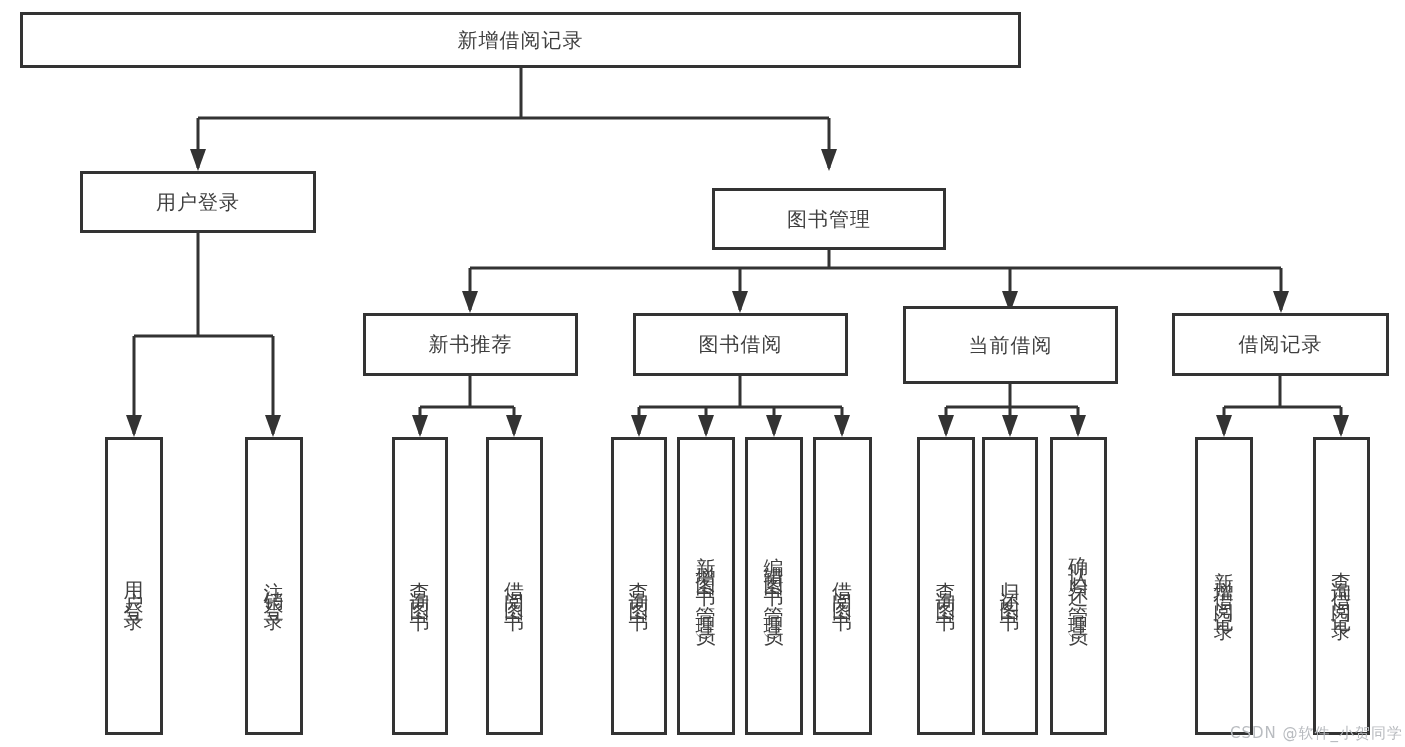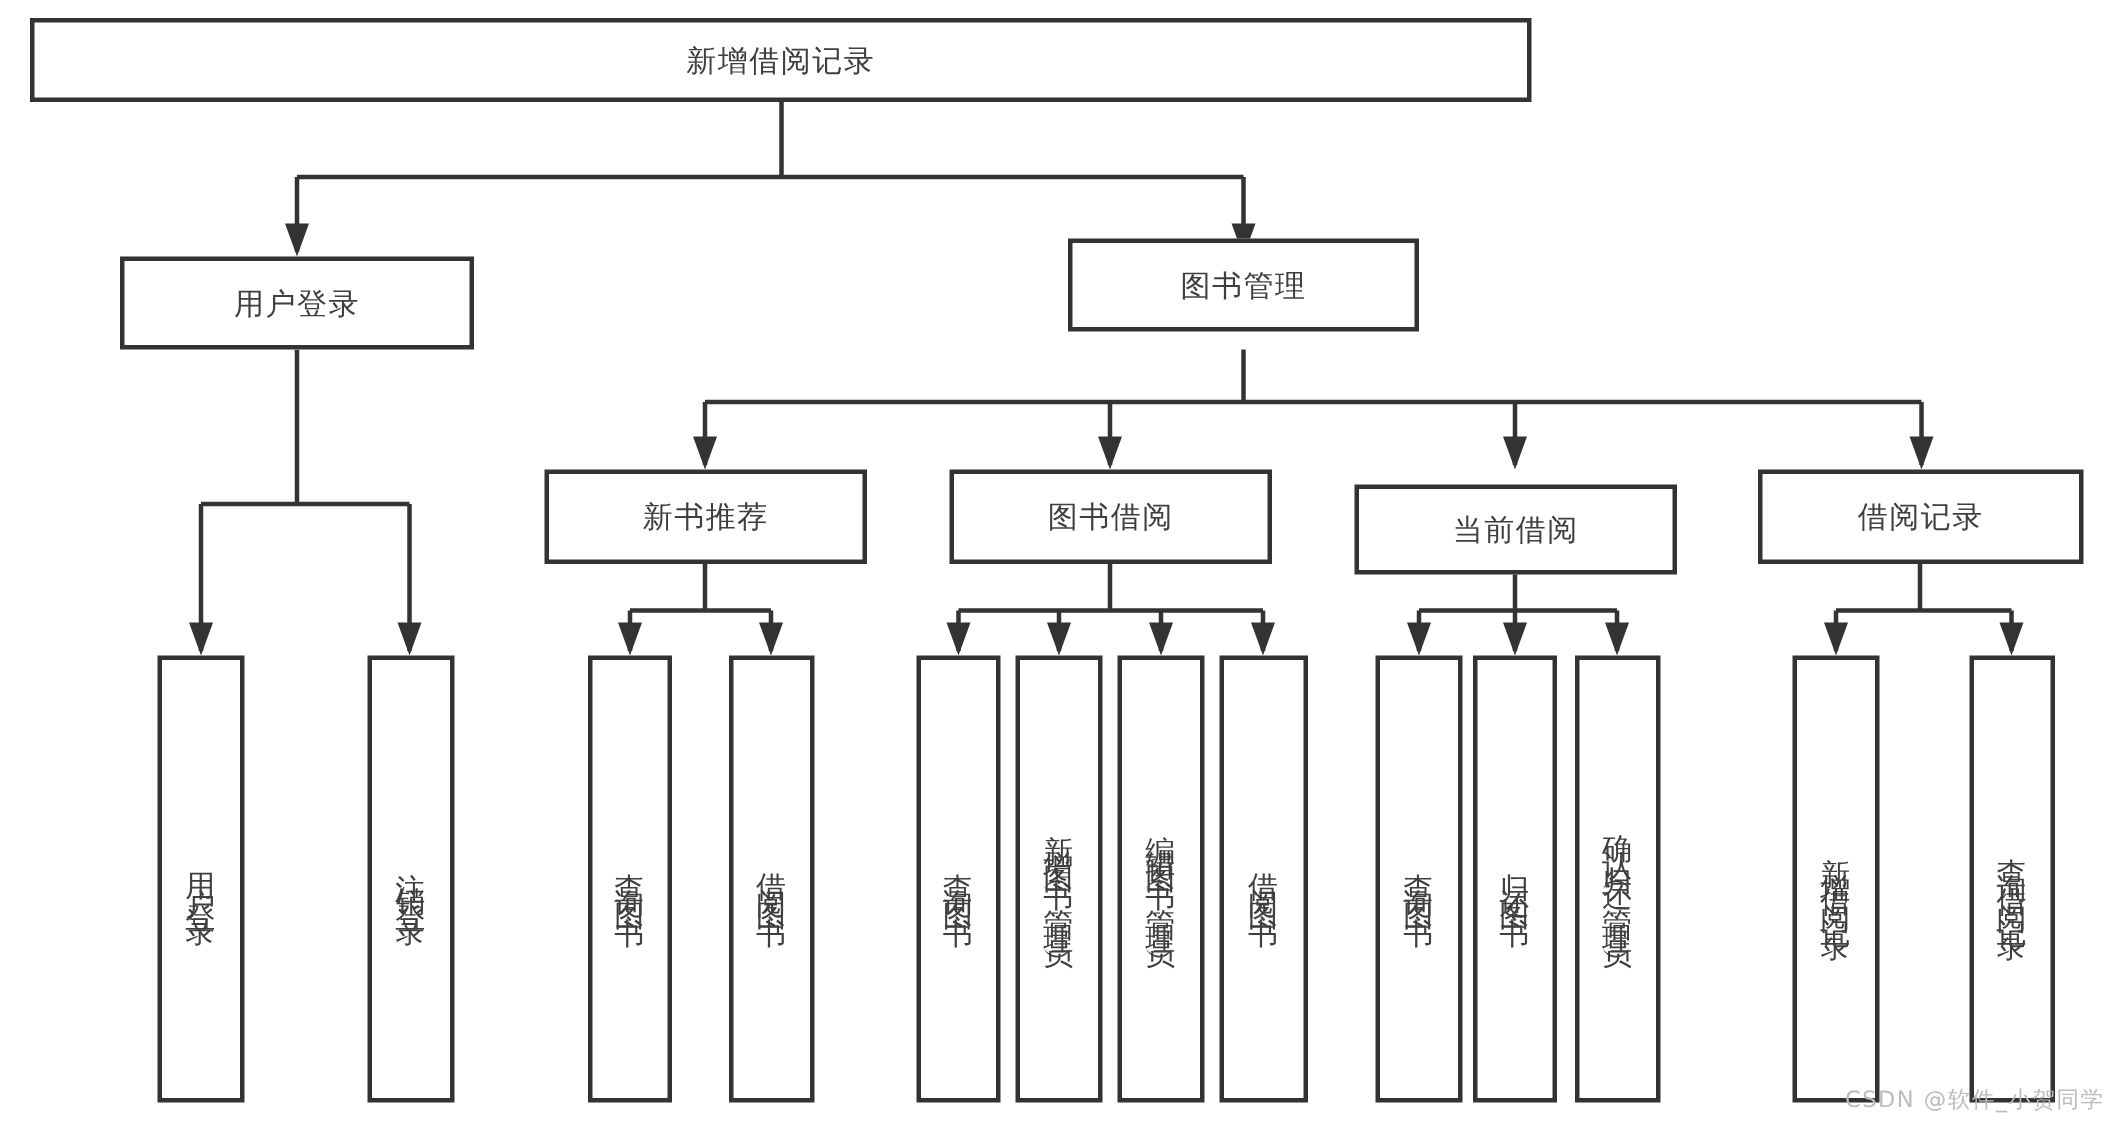--- a/index.html
+++ b/index.html
@@ -78,25 +78,25 @@
         <polygon points="1010,437 1002,415 1018,415" fill="#333333"></polygon>
         <polygon points="1078,437 1070,415 1086,415" fill="#333333"></polygon>
         <polygon points="1224,437 1216,415 1232,415" fill="#333333"></polygon>
         <polygon points="1341,437 1333,415 1349,415" fill="#333333"></polygon>
       </g>
   </svg>
 
   <div class="box h" style="left:20px;top:12px;width:1001px;height:56px">新增借阅记录</div>
 
   <div class="box h" style="left:80px;top:171px;width:236px;height:62px">用户登录</div>
-  <div class="box h" style="left:712px;top:159px;width:234px;height:62px">图书管理</div>
+  <div class="box h" style="left:712px;top:188px;width:234px;height:62px">图书管理</div>
 
   <div class="box h" style="left:633px;top:313px;width:215px;height:63px">图书借阅</div>
   <div class="box h" style="left:363px;top:313px;width:215px;height:63px">新书推荐</div>
-  <div class="box h" style="left:903px;top:323px;width:215px;height:60px">当前借阅</div>
+  <div class="box h" style="left:903px;top:306px;width:215px;height:78px">当前借阅</div>
   <div class="box h" style="left:1172px;top:313px;width:217px;height:63px">借阅记录</div>
 
   <div class="box v" style="left:105px;top:437px;width:58px;height:298px">用户登录</div>
   <div class="box v" style="left:245px;top:437px;width:58px;height:298px">注销登录</div>
 
   <div class="box v" style="left:392px;top:437px;width:56px;height:298px">查询图书</div>
   <div class="box v" style="left:486px;top:437px;width:57px;height:298px">借阅图书</div>
 
   <div class="box v" style="left:611px;top:437px;width:56px;height:298px">查询图书</div>
   <div class="box v" style="left:677px;top:437px;width:58px;height:298px">新增图书（管理员）</div>

